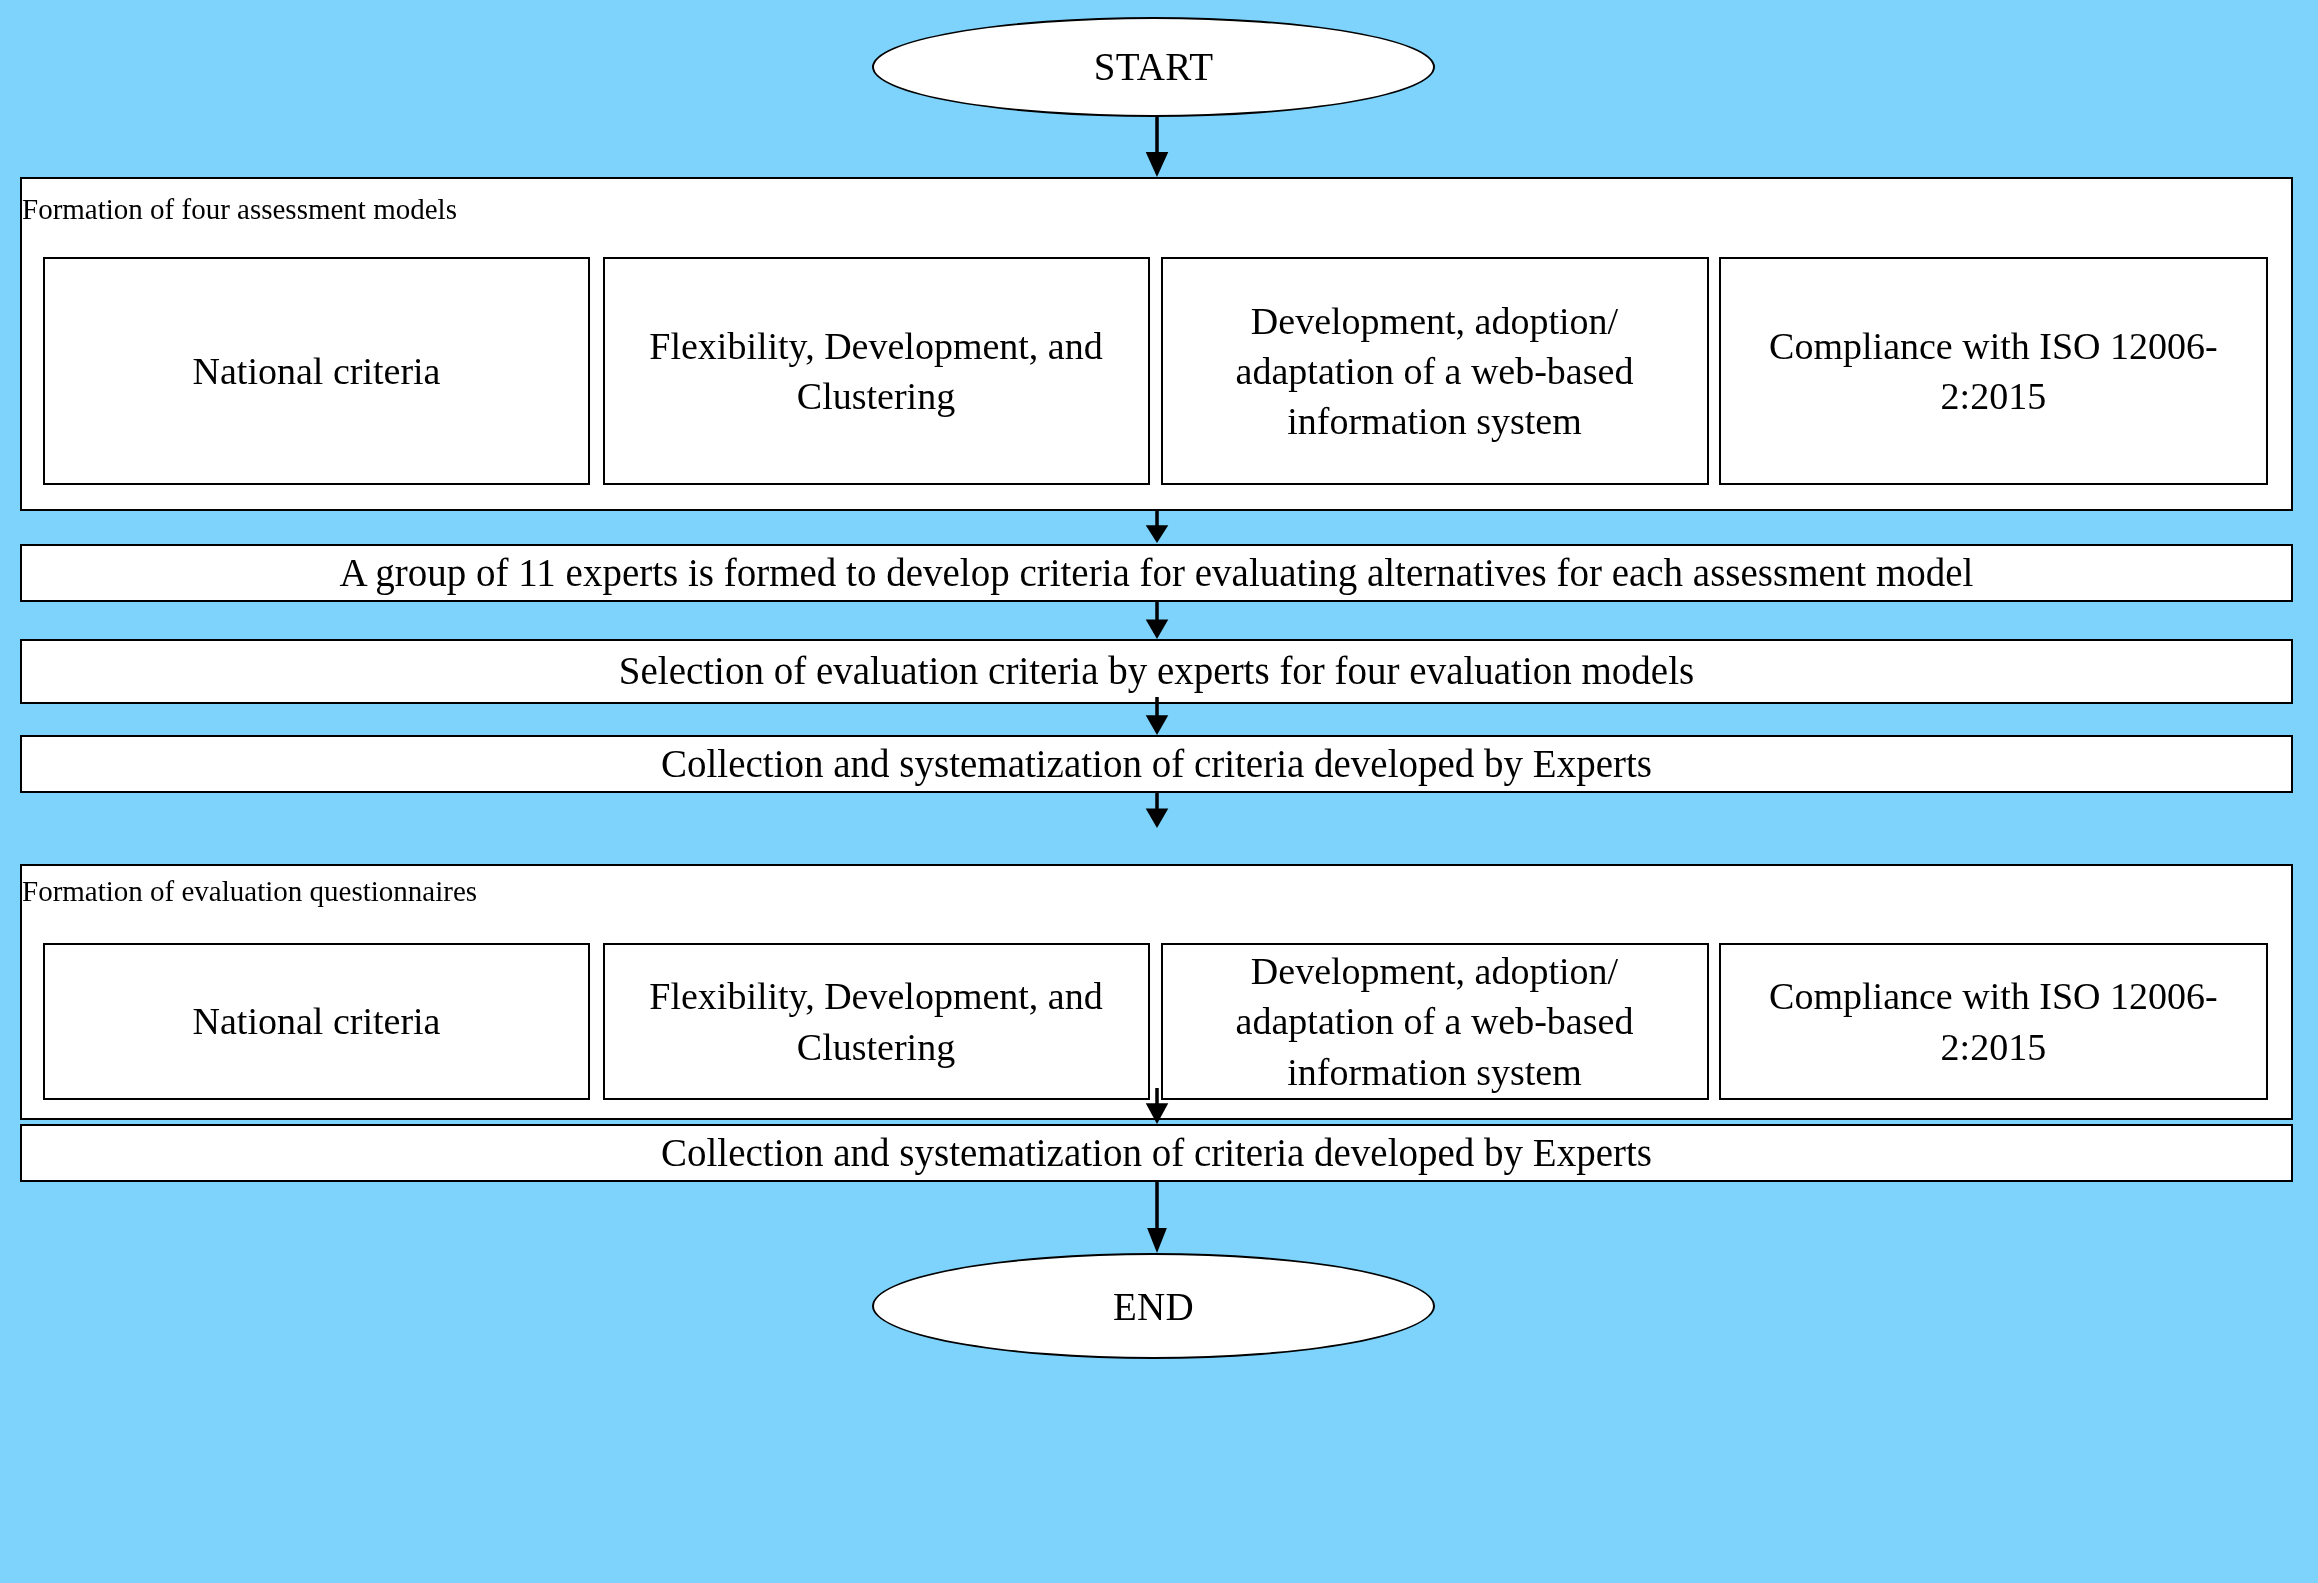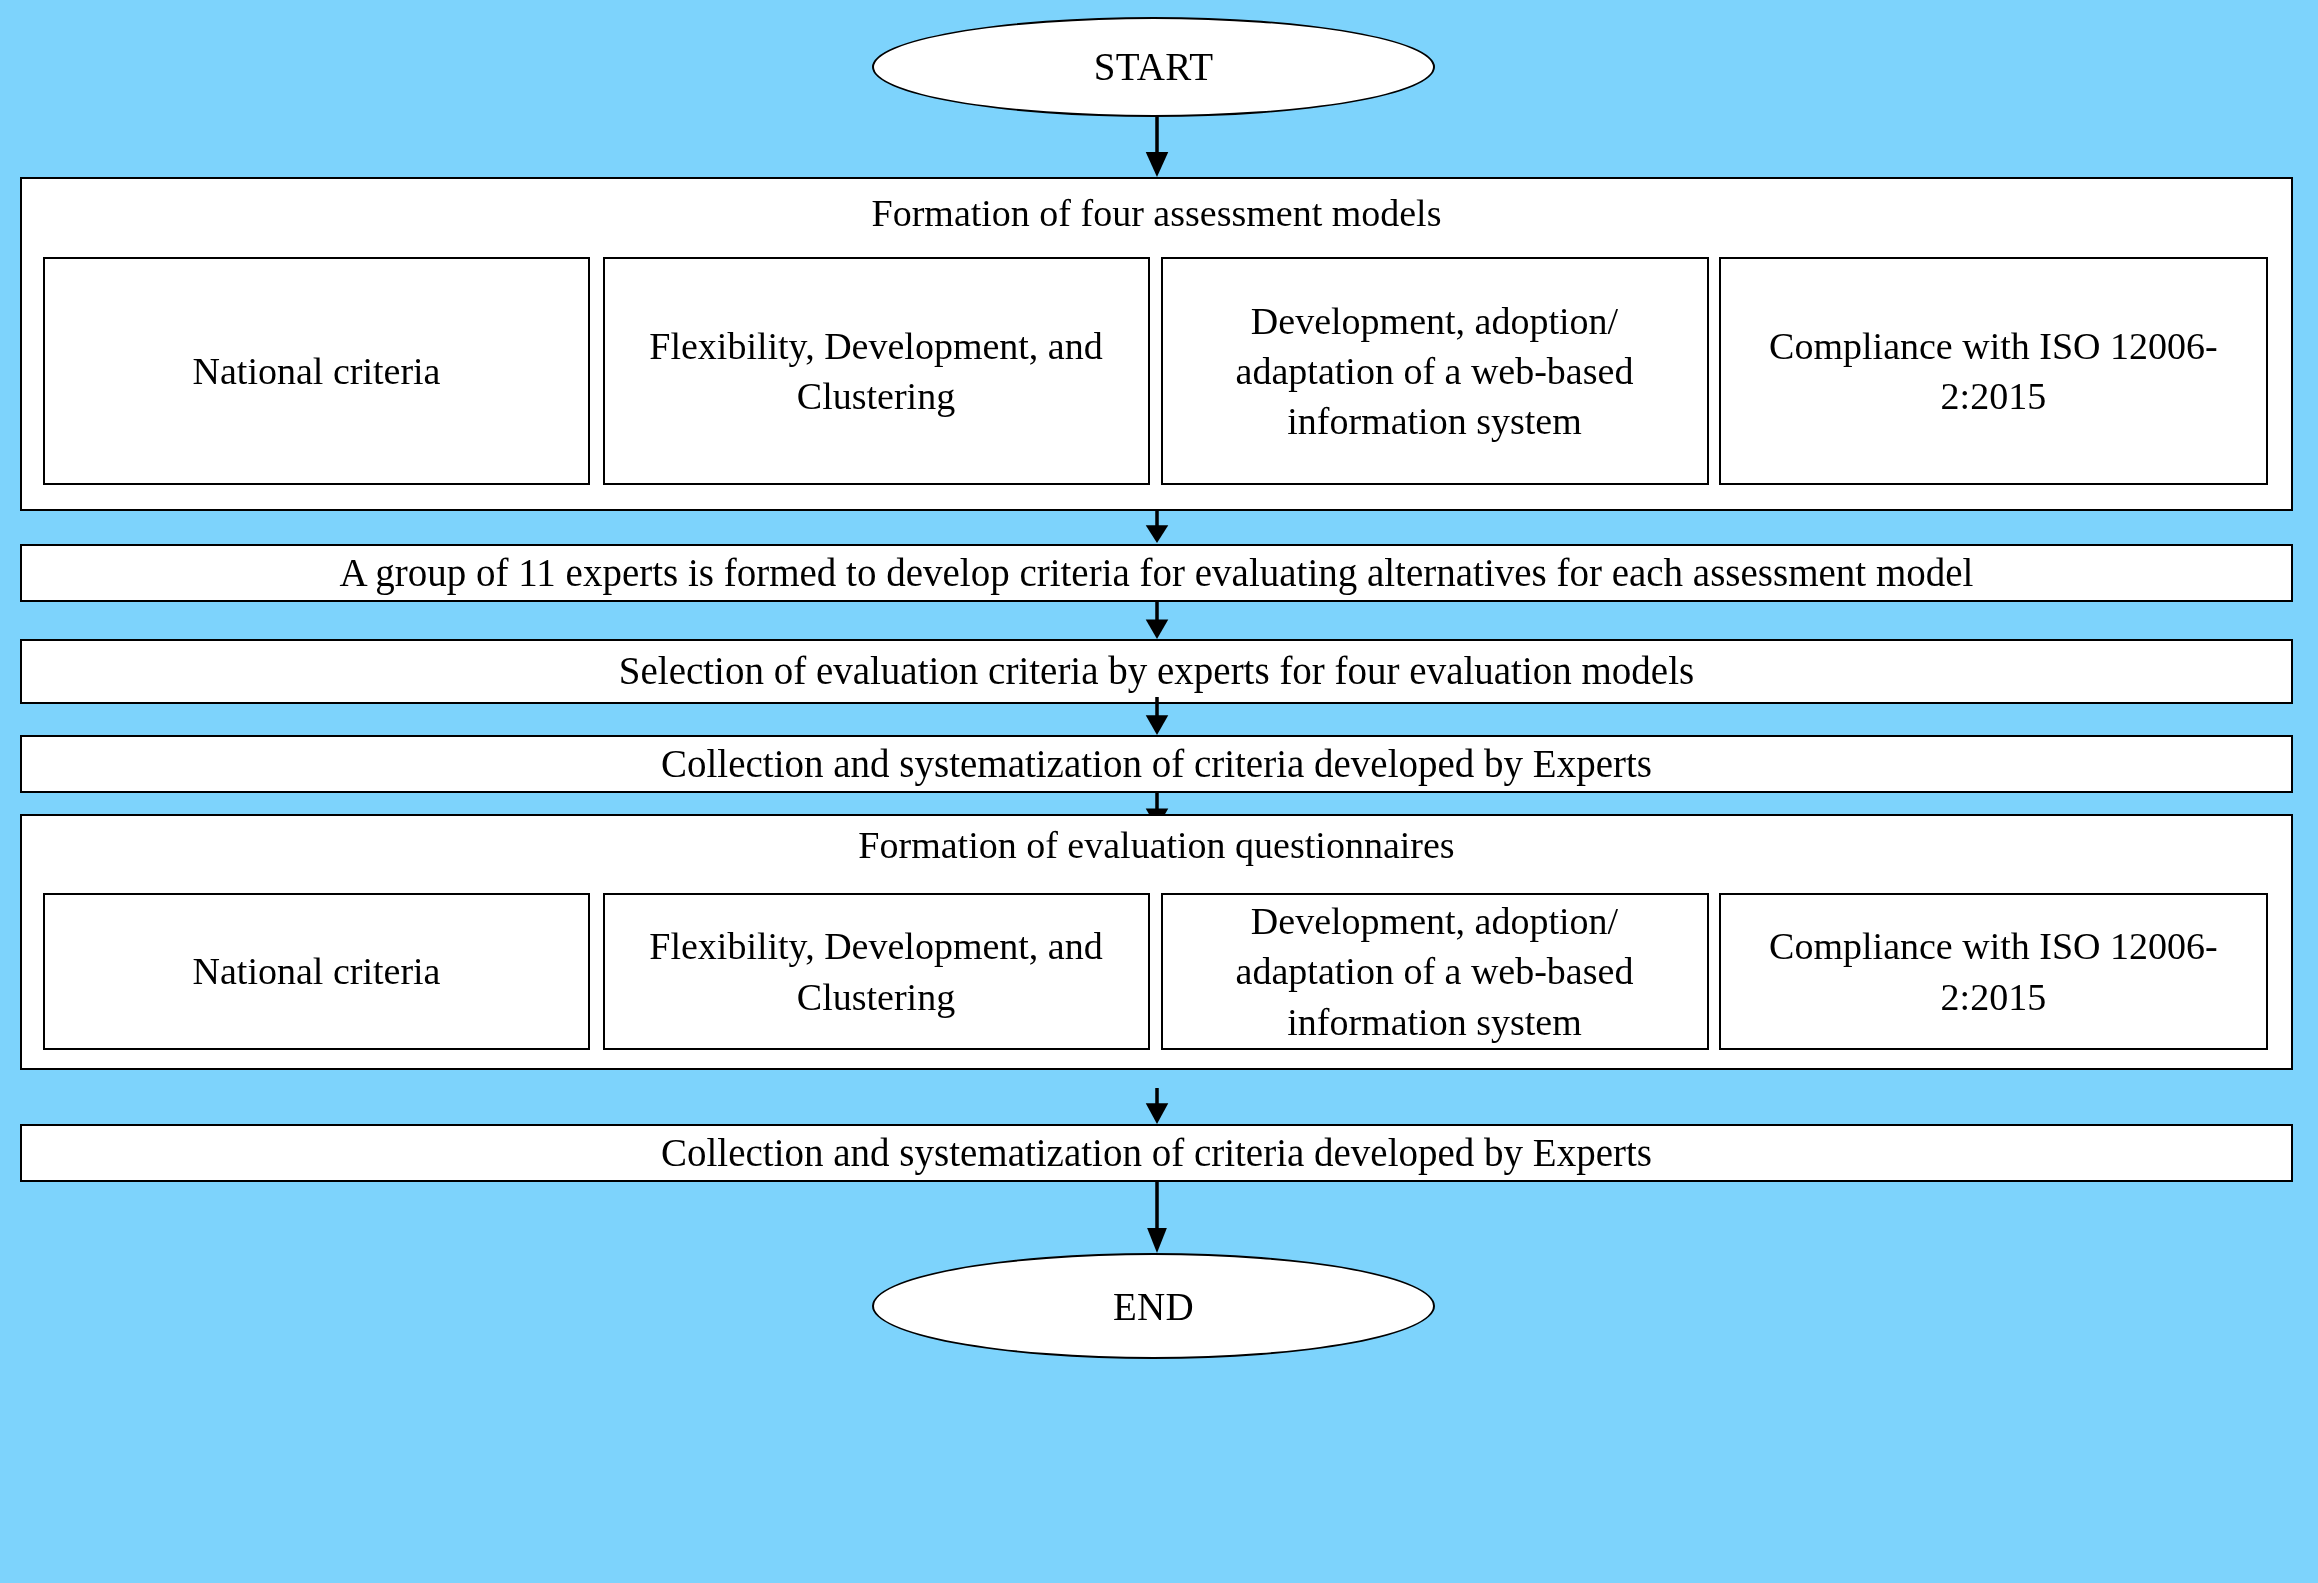--- a/index.html
+++ b/index.html
@@ -56,22 +56,22 @@
   .group {
     position: absolute;
     border: 2.8px solid #000000;
     background: #ffffff;
     box-sizing: border-box;
   }
   .group-title {
     position: absolute;
     left: 0;
     right: 0;
-    text-align: center;
-    font-size: 38px;
+    text-align: left;
+    font-size: 29px;
     line-height: 1.05;
   }
   .subrow {
     position: absolute;
     display: flex;
   }
   .subbox {
     border: 2.8px solid #000000;
     background: #ffffff;
     box-sizing: border-box;
@@ -162,21 +162,21 @@
     <span>Collection and systematization of criteria developed by Experts</span>
   </div>
 
   <div class="connector" style="left:1157px; top:792px; height:36px;">
     <svg viewBox="0 0 44 52" preserveAspectRatio="none">
       <line x1="22" y1="0" x2="22" y2="28" stroke="#000" stroke-width="5"></line>
       <polygon points="22,52 6,24 38,24" fill="#000"></polygon>
     </svg>
   </div>
 
-  <div class="group" style="left: 20px; top: 814px; width: 2273px; height: 256px;">
+  <div class="group" style="left: 20px; top: 864px; width: 2273px; height: 256px;">
     <div class="group-title" style="top:9.7px;">Formation of evaluation questionnaires</div>
     <div class="subrow" style="left: 21px; top: 77px; width: 2225px; height: 157px;">
       <div class="subbox" style="width:547px; margin-right:12.5px;">
         <span>National criteria</span>
       </div>
       <div class="subbox" style="width:547px; margin-right:11px;">
         <span>Flexibility, Development, and Clustering</span>
       </div>
       <div class="subbox" style="width:548px; margin-right:10.4px;">
         <span>Development, adoption/ adaptation of a web-based information system</span>

